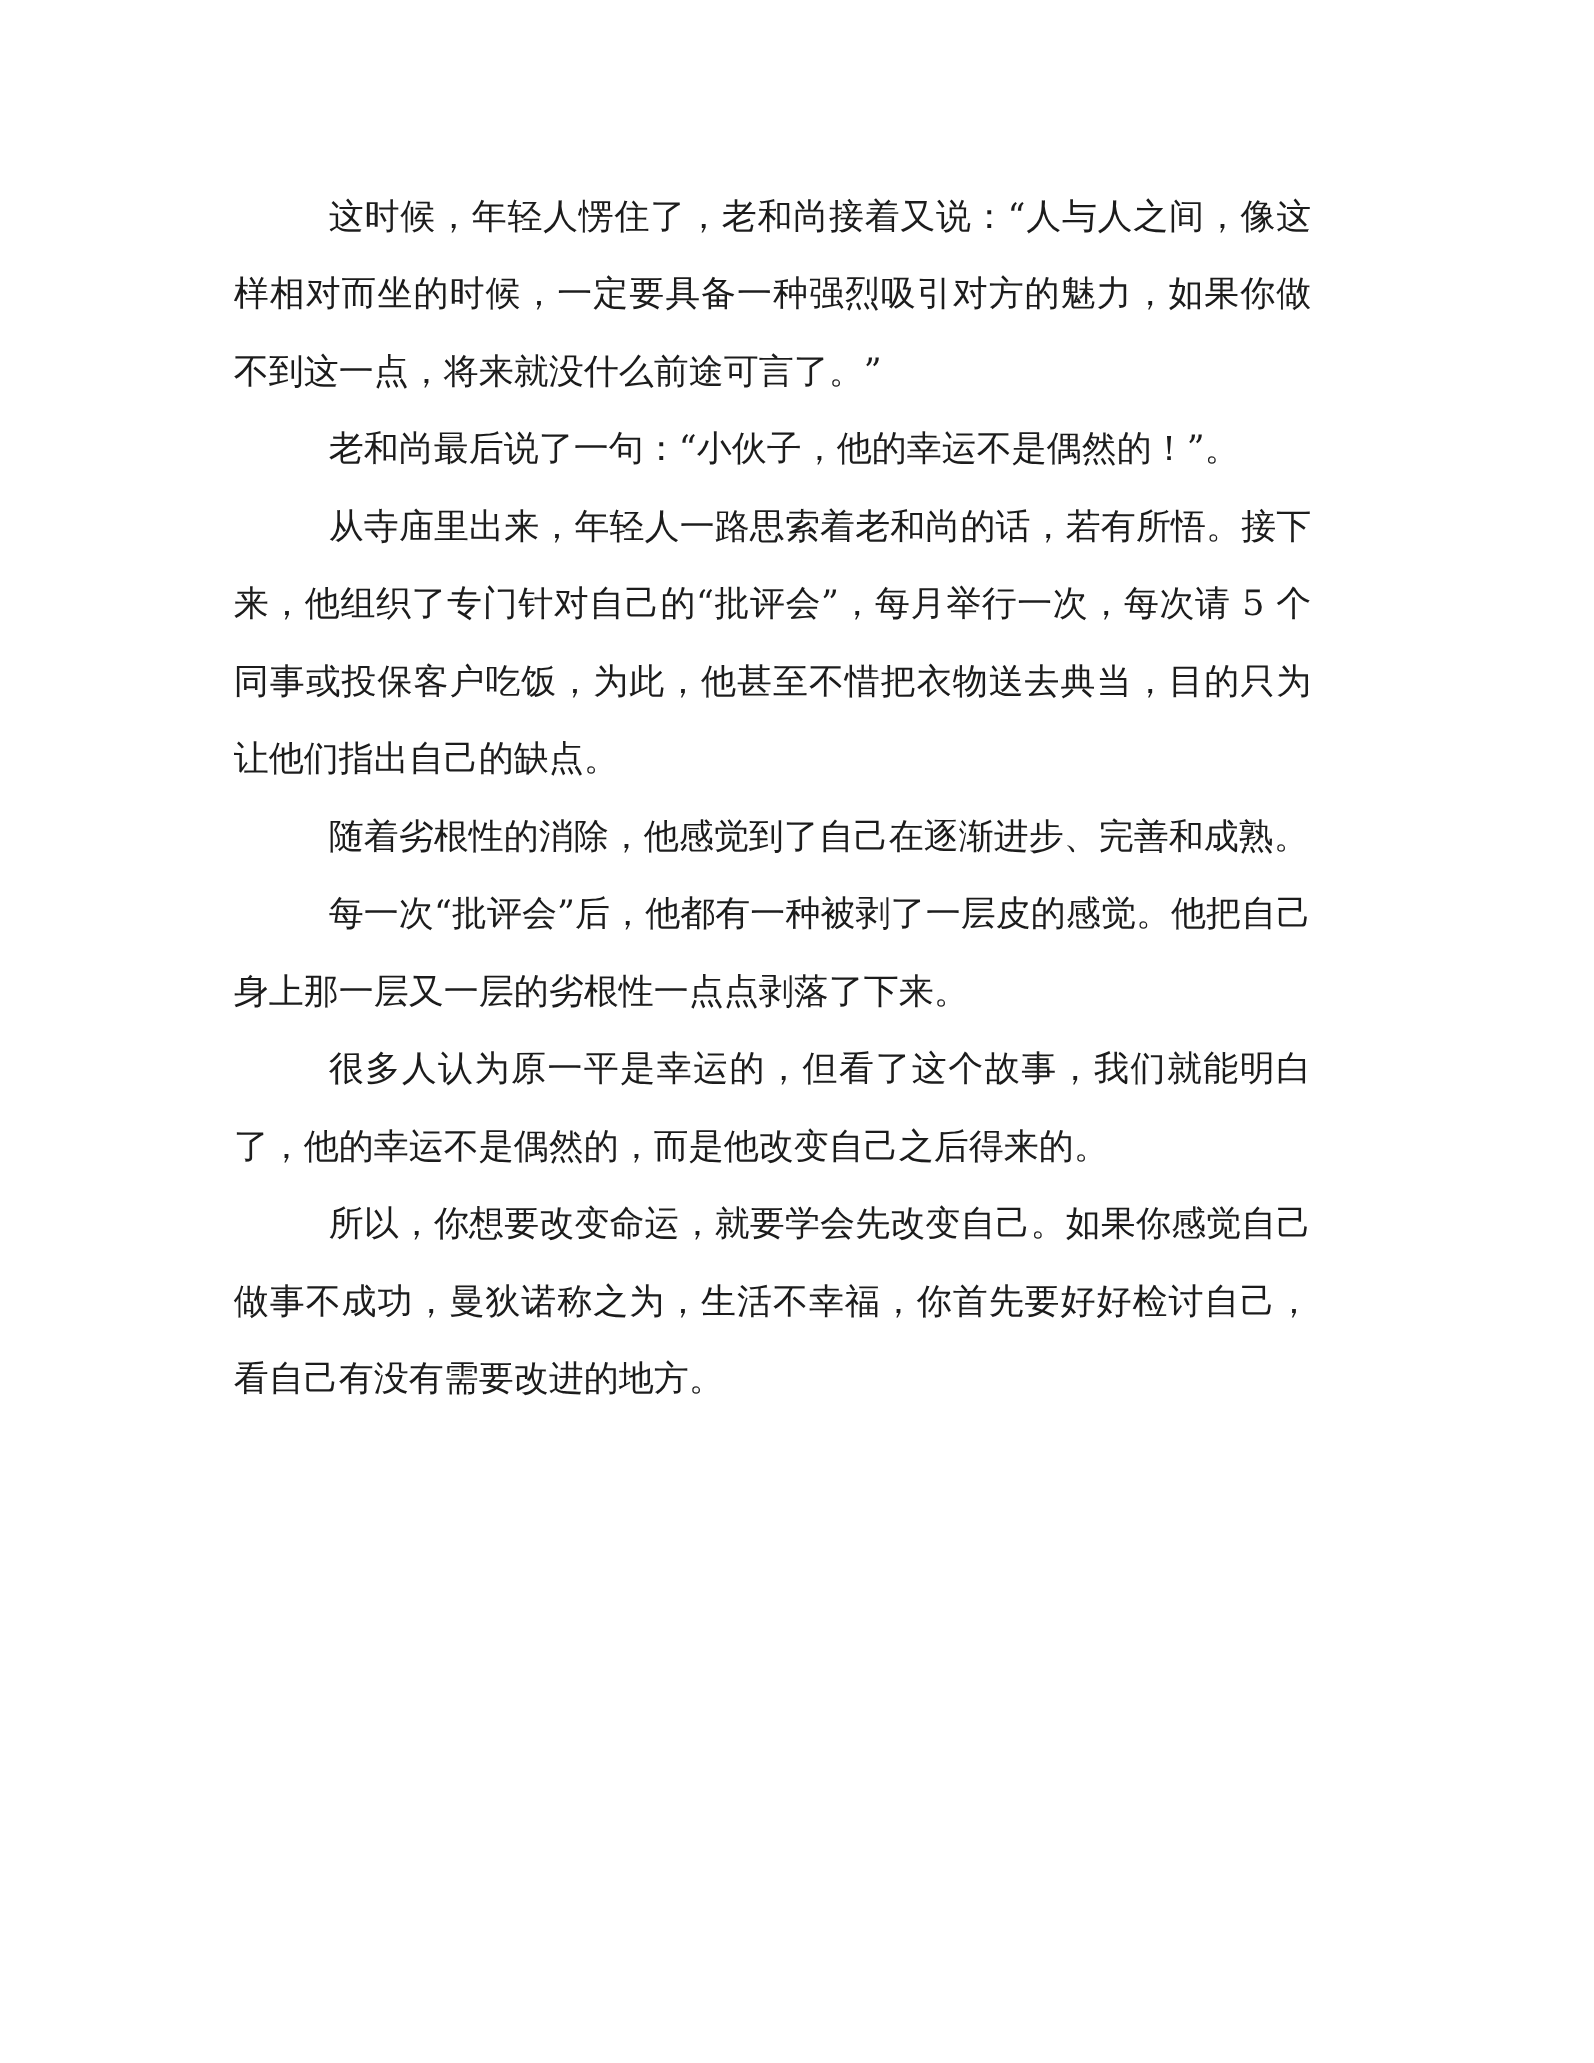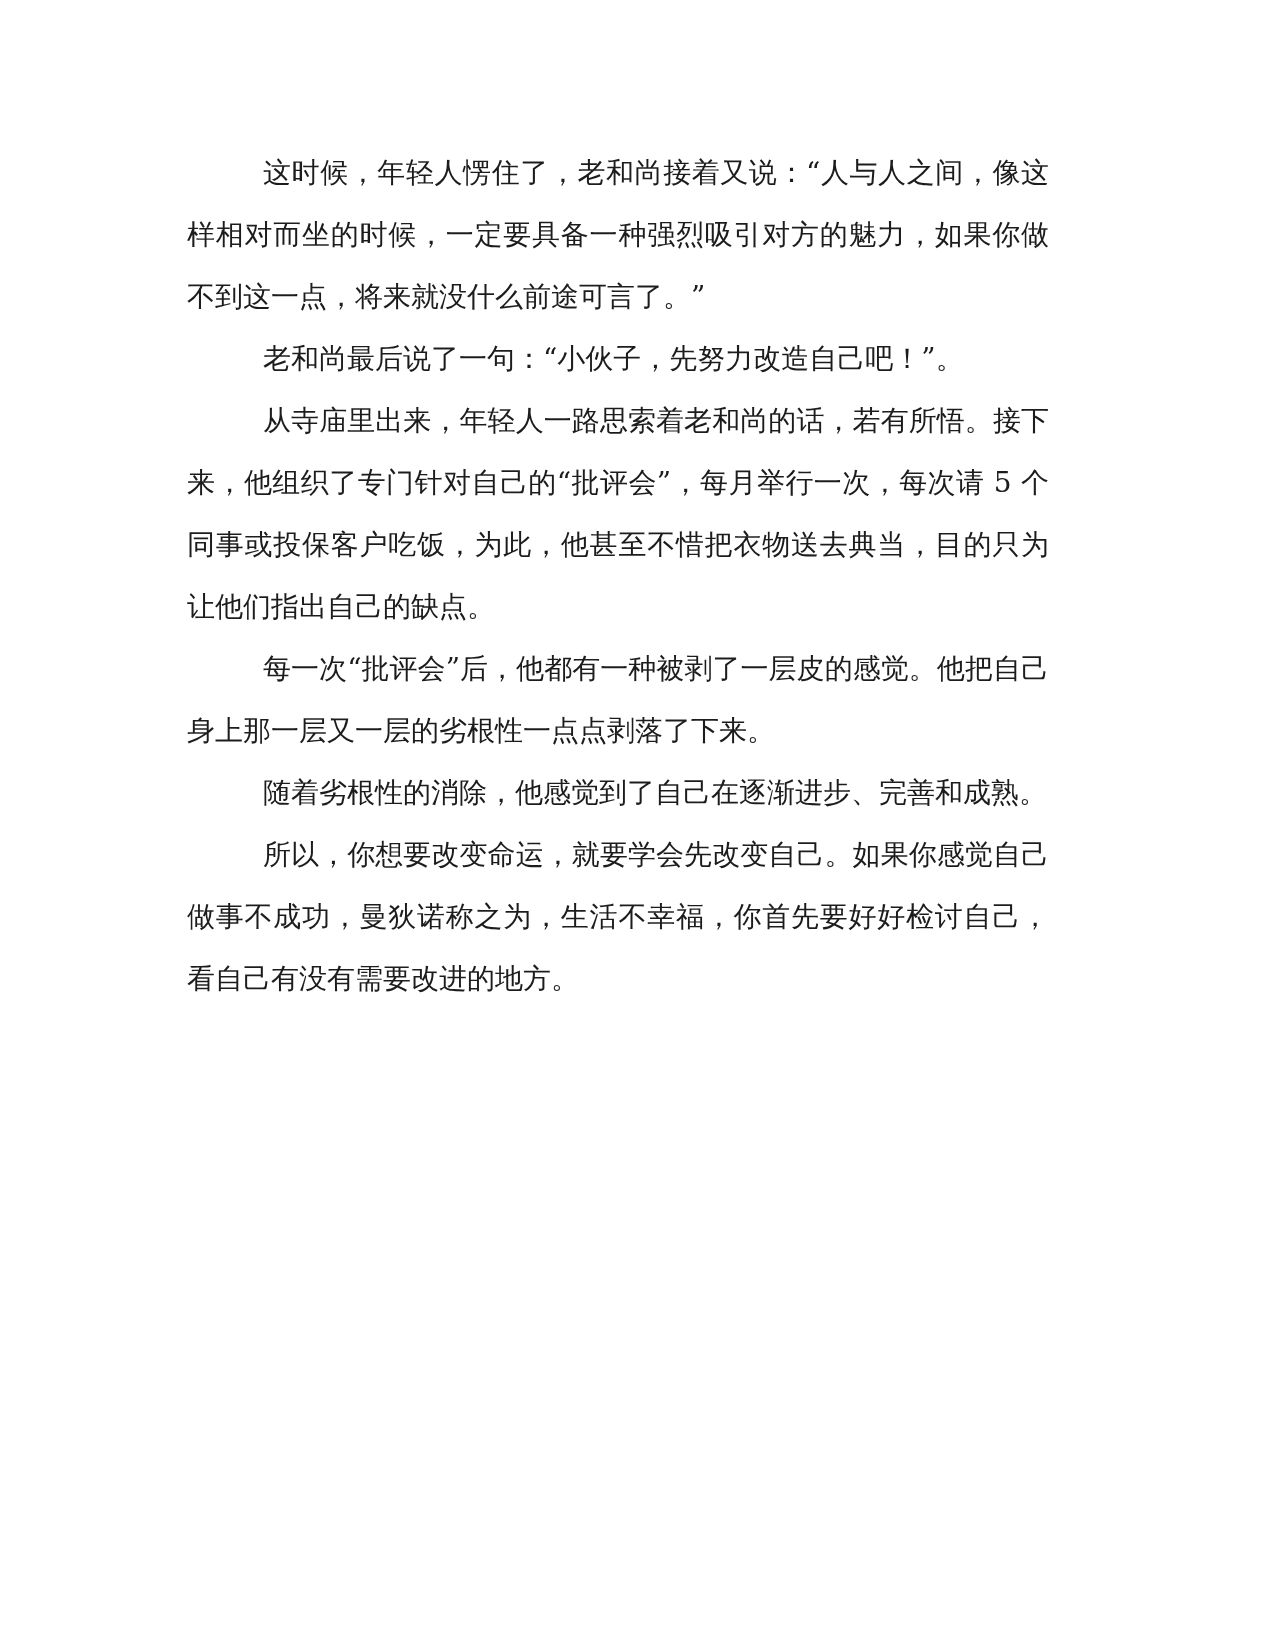--- a/index.html
+++ b/index.html
@@ -32,19 +32,20 @@
     font-weight: 400;
     letter-spacing: 0;
   }
 </style>
 </head>
 <body>
 
 <div class="page">
   <div class="doc-body">
       <p class="para">这时候，年轻人愣住了，老和尚接着又说：“人与人之间，像这样相对而坐的时候，一定要具备一种强烈吸引对方的魅力，如果你做不到这一点，将来就没什么前途可言了。”</p>
-      <p class="para">老和尚最后说了一句：“小伙子，先努力改造自己吧！”。</p>
+      <p class="para">老和尚最后说了一句：“小伙子，他的幸运不是偶然的！”。</p>
       <p class="para">从寺庙里出来，年轻人一路思索着老和尚的话，若有所悟。接下来，他组织了专门针对自己的“批评会”，每月举行一次，每次请 5 个同事或投保客户吃饭，为此，他甚至不惜把衣物送去典当，目的只为让他们指出自己的缺点。</p>
+      <p class="para">随着劣根性的消除，他感觉到了自己在逐渐进步、完善和成熟。</p>
       <p class="para">每一次“批评会”后，他都有一种被剥了一层皮的感觉。他把自己身上那一层又一层的劣根性一点点剥落了下来。</p>
-      <p class="para">随着劣根性的消除，他感觉到了自己在逐渐进步、完善和成熟。</p>
+      <p class="para">很多人认为原一平是幸运的，但看了这个故事，我们就能明白了，他的幸运不是偶然的，而是他改变自己之后得来的。</p>
       <p class="para">所以，你想要改变命运，就要学会先改变自己。如果你感觉自己做事不成功，曼狄诺称之为，生活不幸福，你首先要好好检讨自己，看自己有没有需要改进的地方。</p>
     </div>
 </div>
 
 </body></html>

